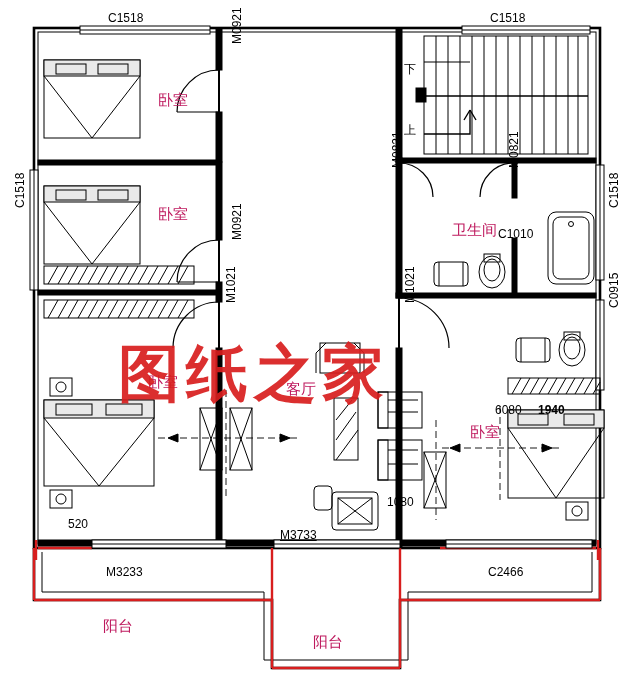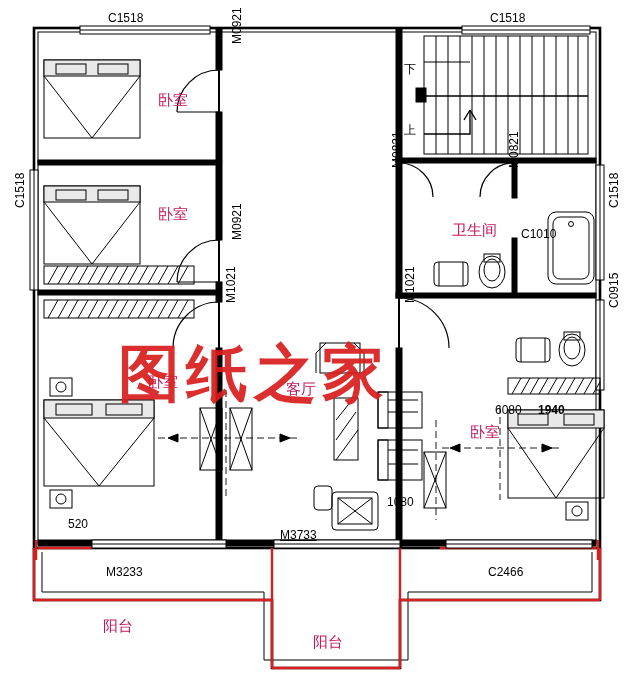--- a/index.html
+++ b/index.html
@@ -300,21 +300,21 @@
     <div class="lbl" style="left: 490px; top: 12px;">C1518</div>
     <div class="lbl rot" style="left: 14px; top: 208px;">C1518</div>
     <div class="lbl rot" style="left: 608px; top: 208px;">C1518</div>
     <div class="lbl rot" style="left: 608px; top: 308px;">C0915</div>
     <div class="lbl rot" style="left: 231px; top: 44px;">M0921</div>
     <div class="lbl rot" style="left: 231px; top: 240px;">M0921</div>
     <div class="lbl rot" style="left: 225px; top: 303px;">M1021</div>
     <div class="lbl rot" style="left: 404px; top: 303px;">M1021</div>
     <div class="lbl rot" style="left: 391px; top: 168px;">M0821</div>
     <div class="lbl rot" style="left: 508px; top: 168px;">M0821</div>
-    <div class="lbl" style="left: 521px; top: 228px;">C1010</div>
+    <div class="lbl" style="left: 498px; top: 228px;">C1010</div>
     <div class="lbl" style="left: 404px; top: 63px;">下</div>
     <div class="lbl" style="left: 404px; top: 124px;">上</div>
     <div class="lbl" style="left: 495px; top: 404px; text-align: center;">6080</div>
     <div class="lbl" style="left: 538px; top: 404px; font-weight: bold;">1940</div>
     <div class="lbl" style="left: 387px; top: 496px; text-align: center;">1080</div>
     <div class="lbl" style="left: 68px; top: 518px; text-align: right;">520</div>
     <div class="lbl" style="left: 106px; top: 566px;">M3233</div>
     <div class="lbl" style="left: 280px; top: 529px; text-decoration: underline;">M3733</div>
     <div class="lbl" style="left: 488px; top: 566px;">C2466</div>
   </div>

